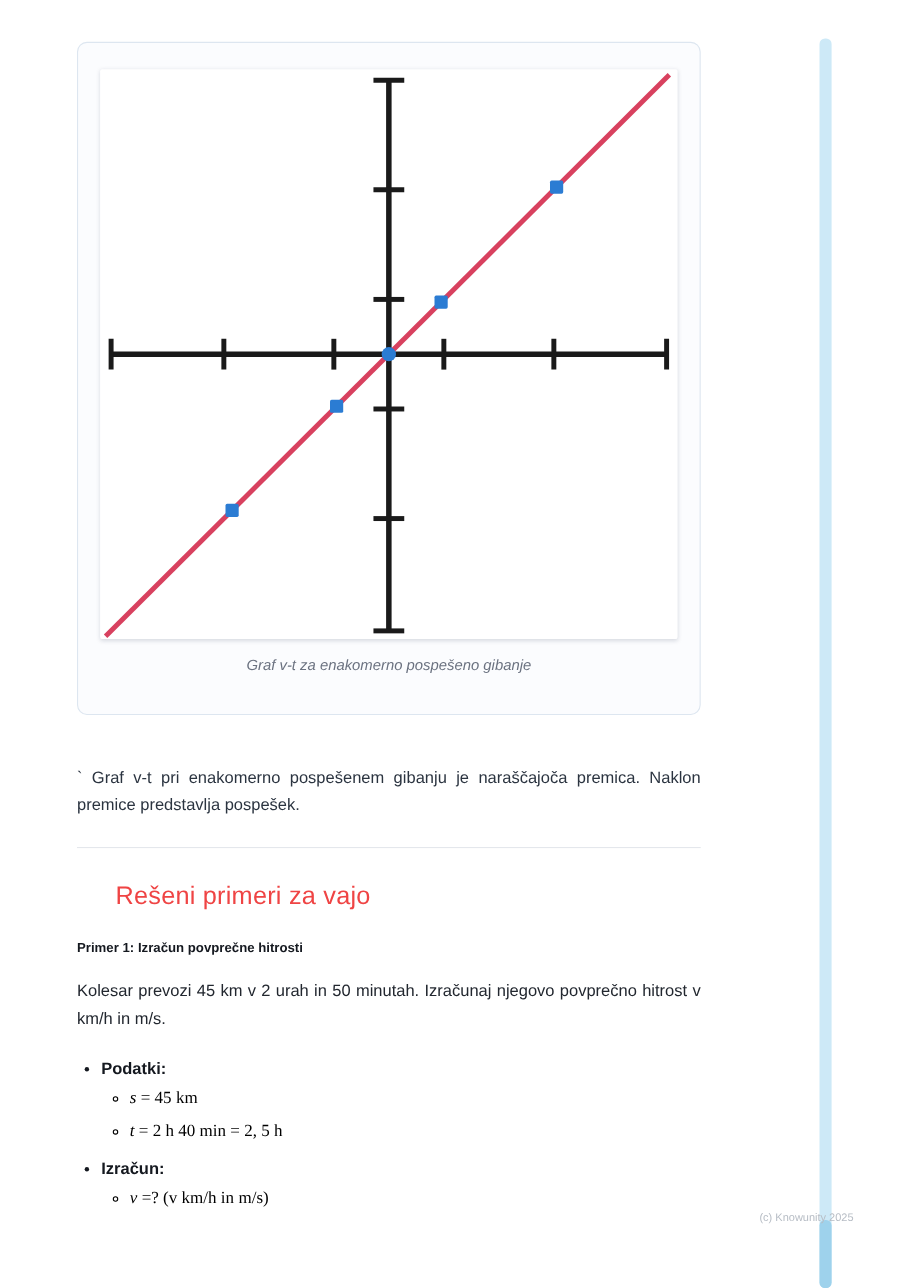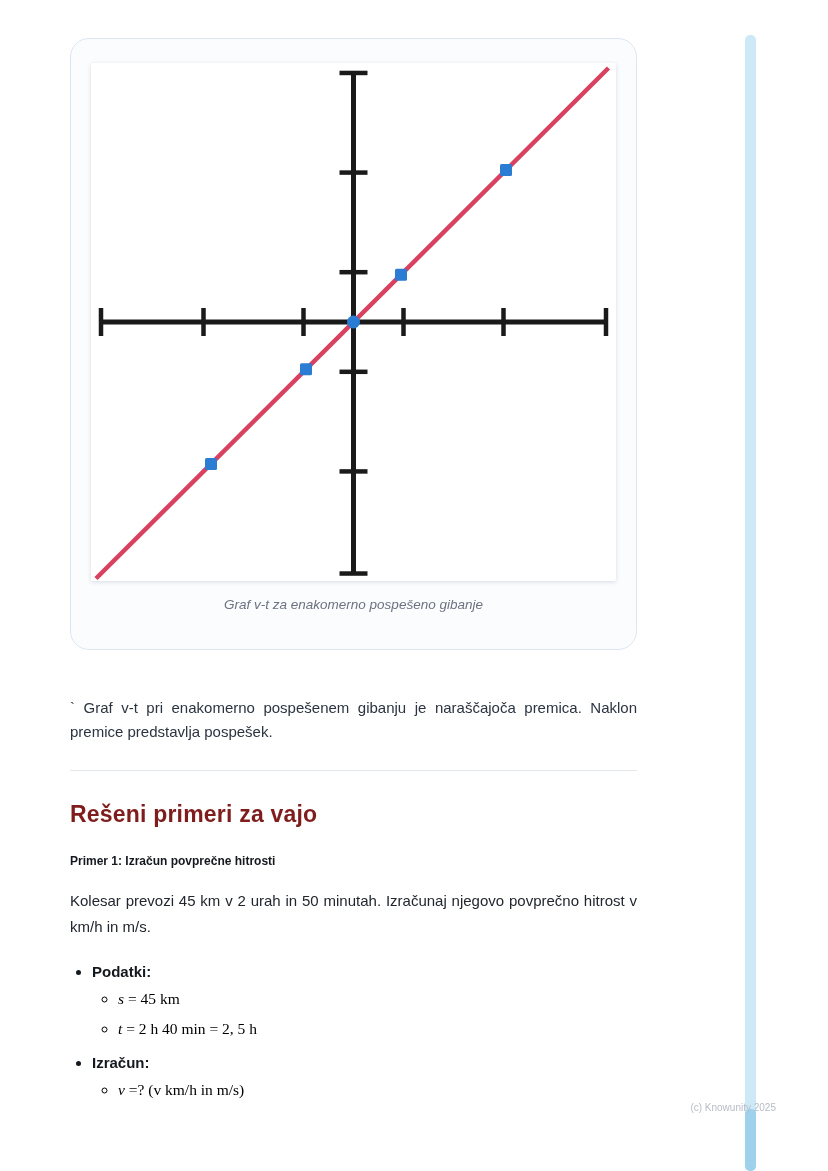--- a/index.html
+++ b/index.html
@@ -5,42 +5,43 @@
   * { margin:0; padding:0; box-sizing:border-box; }
   html,body { background:#ffffff; }
   .page {
     position:relative; width:828px; height:1171px; background:#ffffff;
     font-family:"Liberation Sans", sans-serif; color:#1f2430; overflow:hidden;
   }
   .content { position:absolute; left:70px; top:38px; width:567px; }
 
   
   .figure-card {
-    border:1px solid #dde6f0; border-radius:19px; background:#fbfcfe;
+    border:1px solid #dde6f0; border-radius:9px; background:#fbfcfe;
     height:612px; padding-top:24px;
   }
   .chart-panel {
     width:525px; height:518px; margin:0 auto; background:#ffffff;
     box-shadow:0 1px 4px rgba(15,30,60,.15); border-radius:2px;
   }
   .chart-panel svg { display:block; width:525px; height:518px; }
   .figure-caption {
     text-align:center; font-style:italic; color:#6b7280;
     font-size:13.5px; margin-top:16px;
   }
 
   .quote {
     margin-top:46px; font-size:15px; line-height:1.6;
     color:#2b3440; text-align:justify;
   }
   .divider { border:none; border-top:1px solid #e4e7ec; margin-top:26px; }
 
   .section-heading {
-    margin-top:30px; font-size:23px; font-weight:700; color:#7f1d1d;
+    margin-top:30px; font-size:23px; font-weight:400; color:#ef4444;
     letter-spacing:.2px;
+    margin-left:35px;
   }
   .example-title { margin-top:26px; font-size:12px; font-weight:700; color:#14181f; }
   .problem-text { margin-top:20px; font-size:15px; line-height:1.7; text-align:justify; color:#22272f; }
 
   ul.main-list { margin-top:24px; padding-left:22px; list-style-type:disc; }
   ul.main-list > li { font-size:15px; color:#14181f; }
   ul.main-list > li + li { margin-top:16px; }
   .li-label { font-weight:700; }
   ul.sub-list { margin-top:10px; padding-left:26px; list-style-type:circle; }
   ul.sub-list > li { margin-bottom:12px; font-size:15px; color:#000000; }

